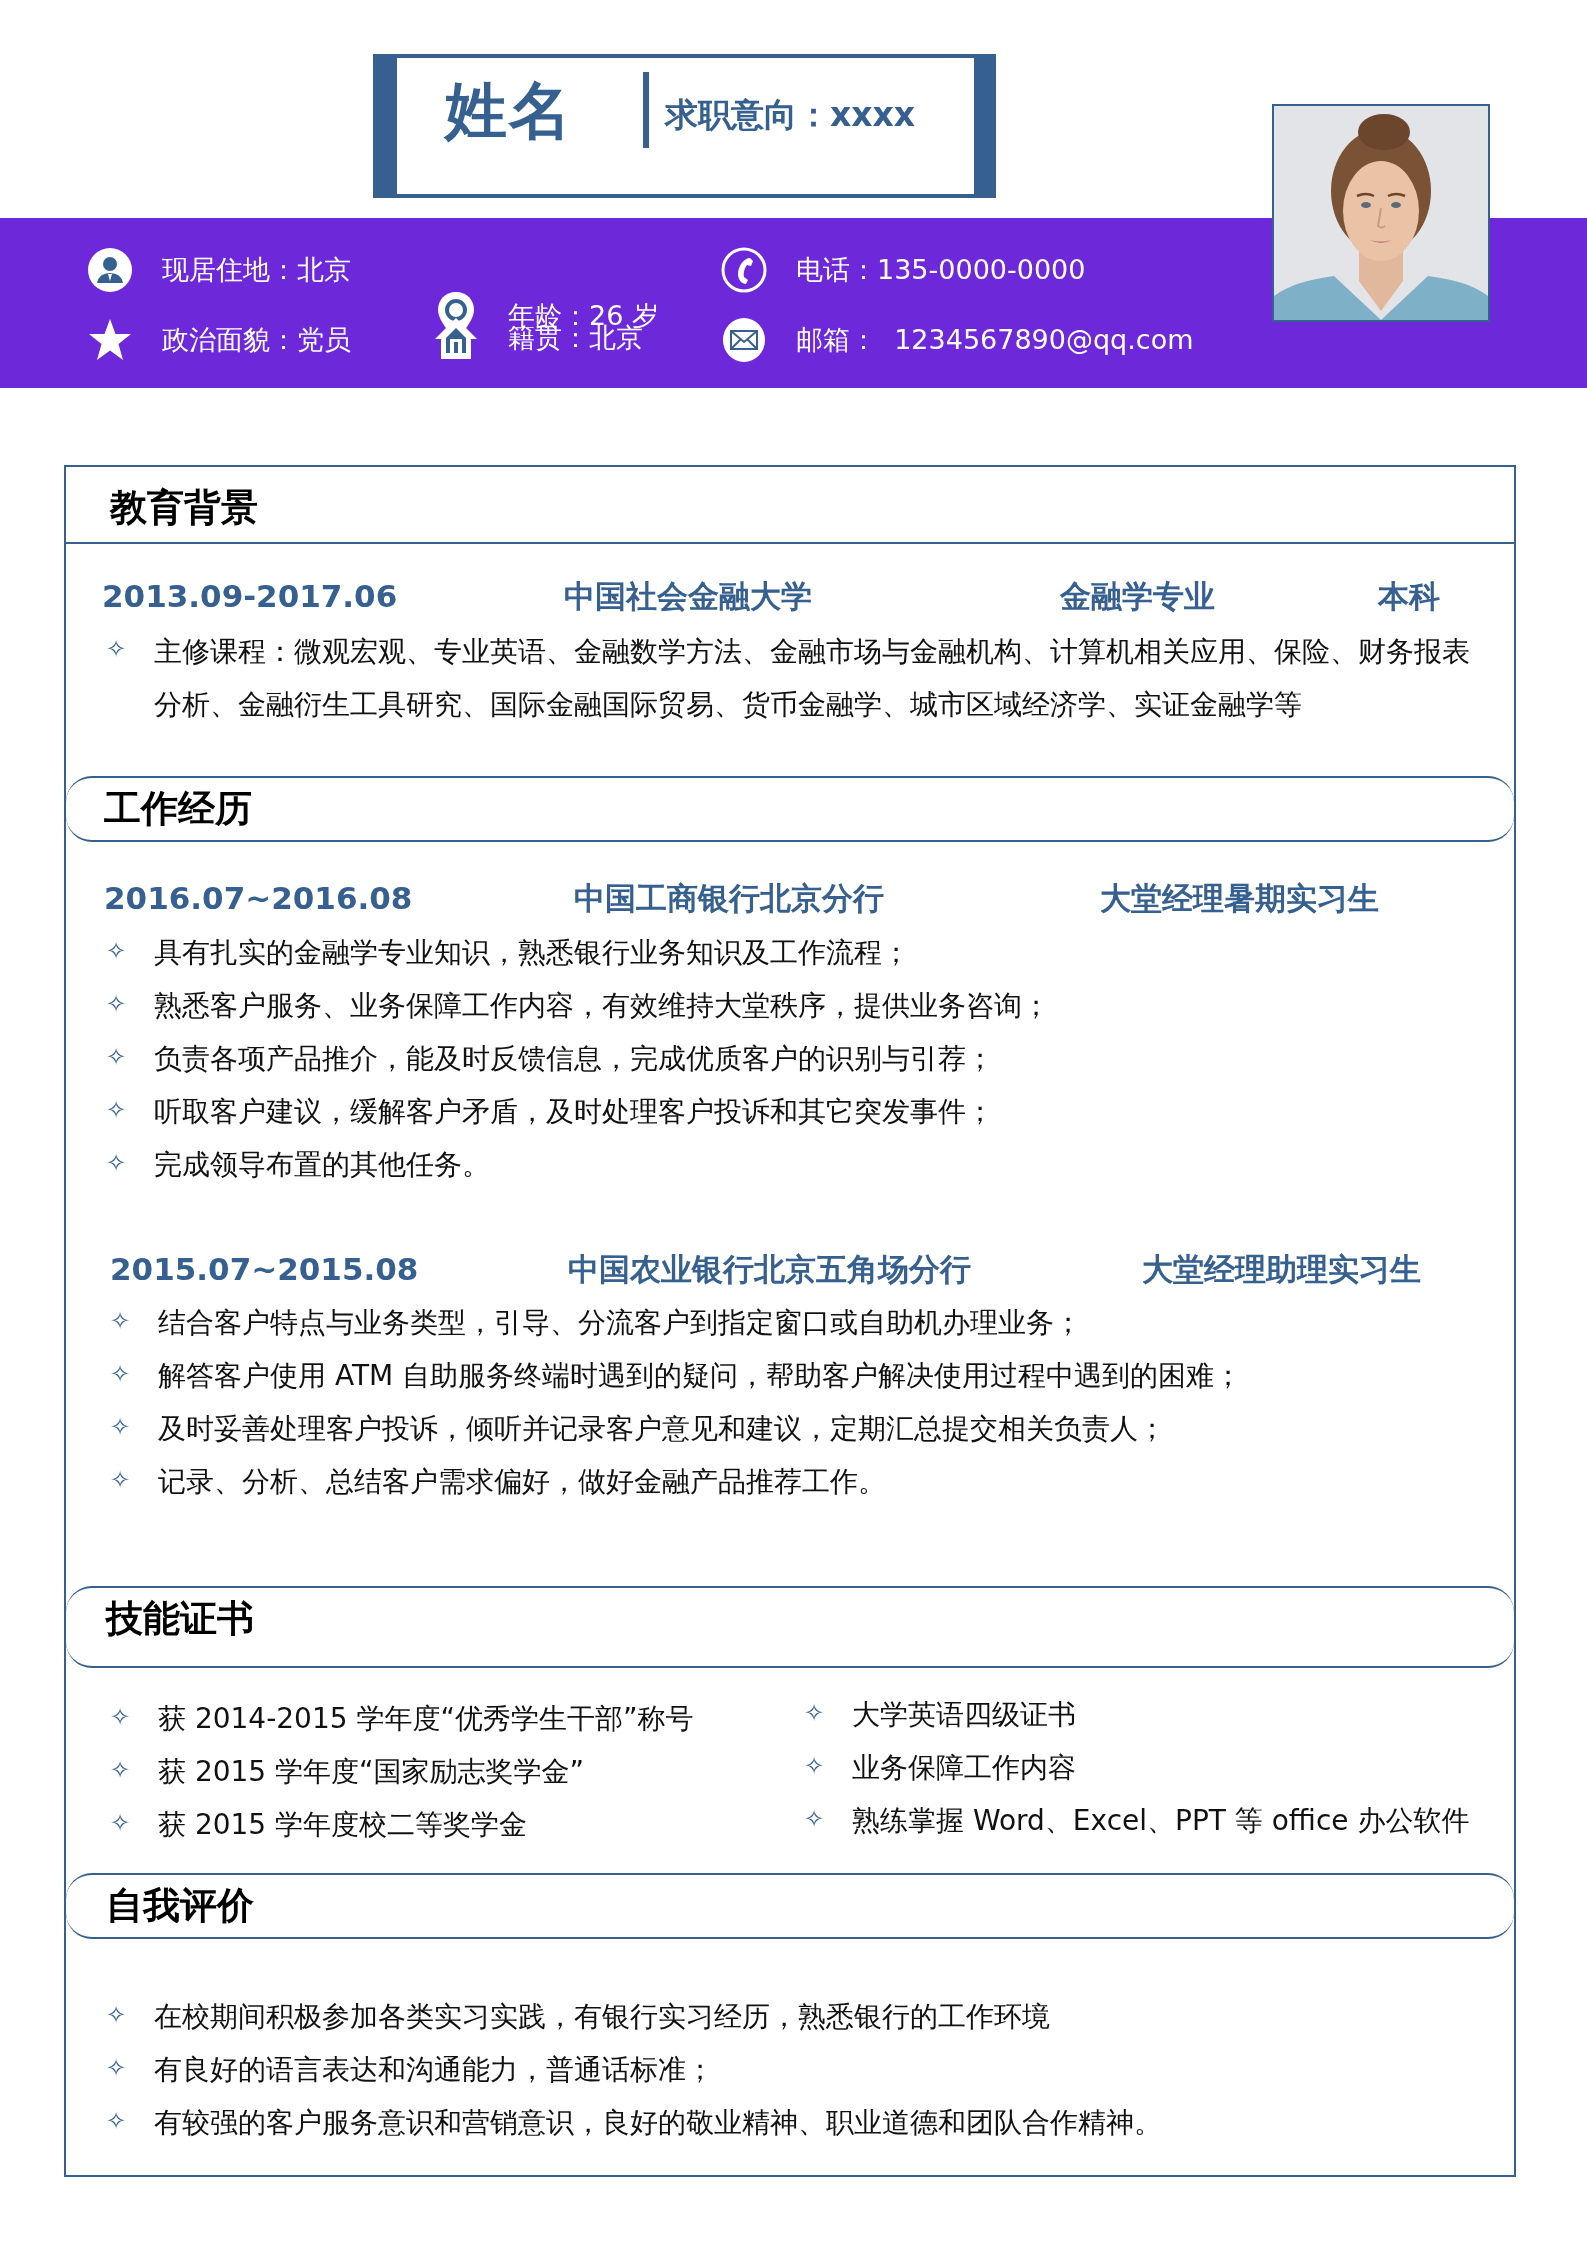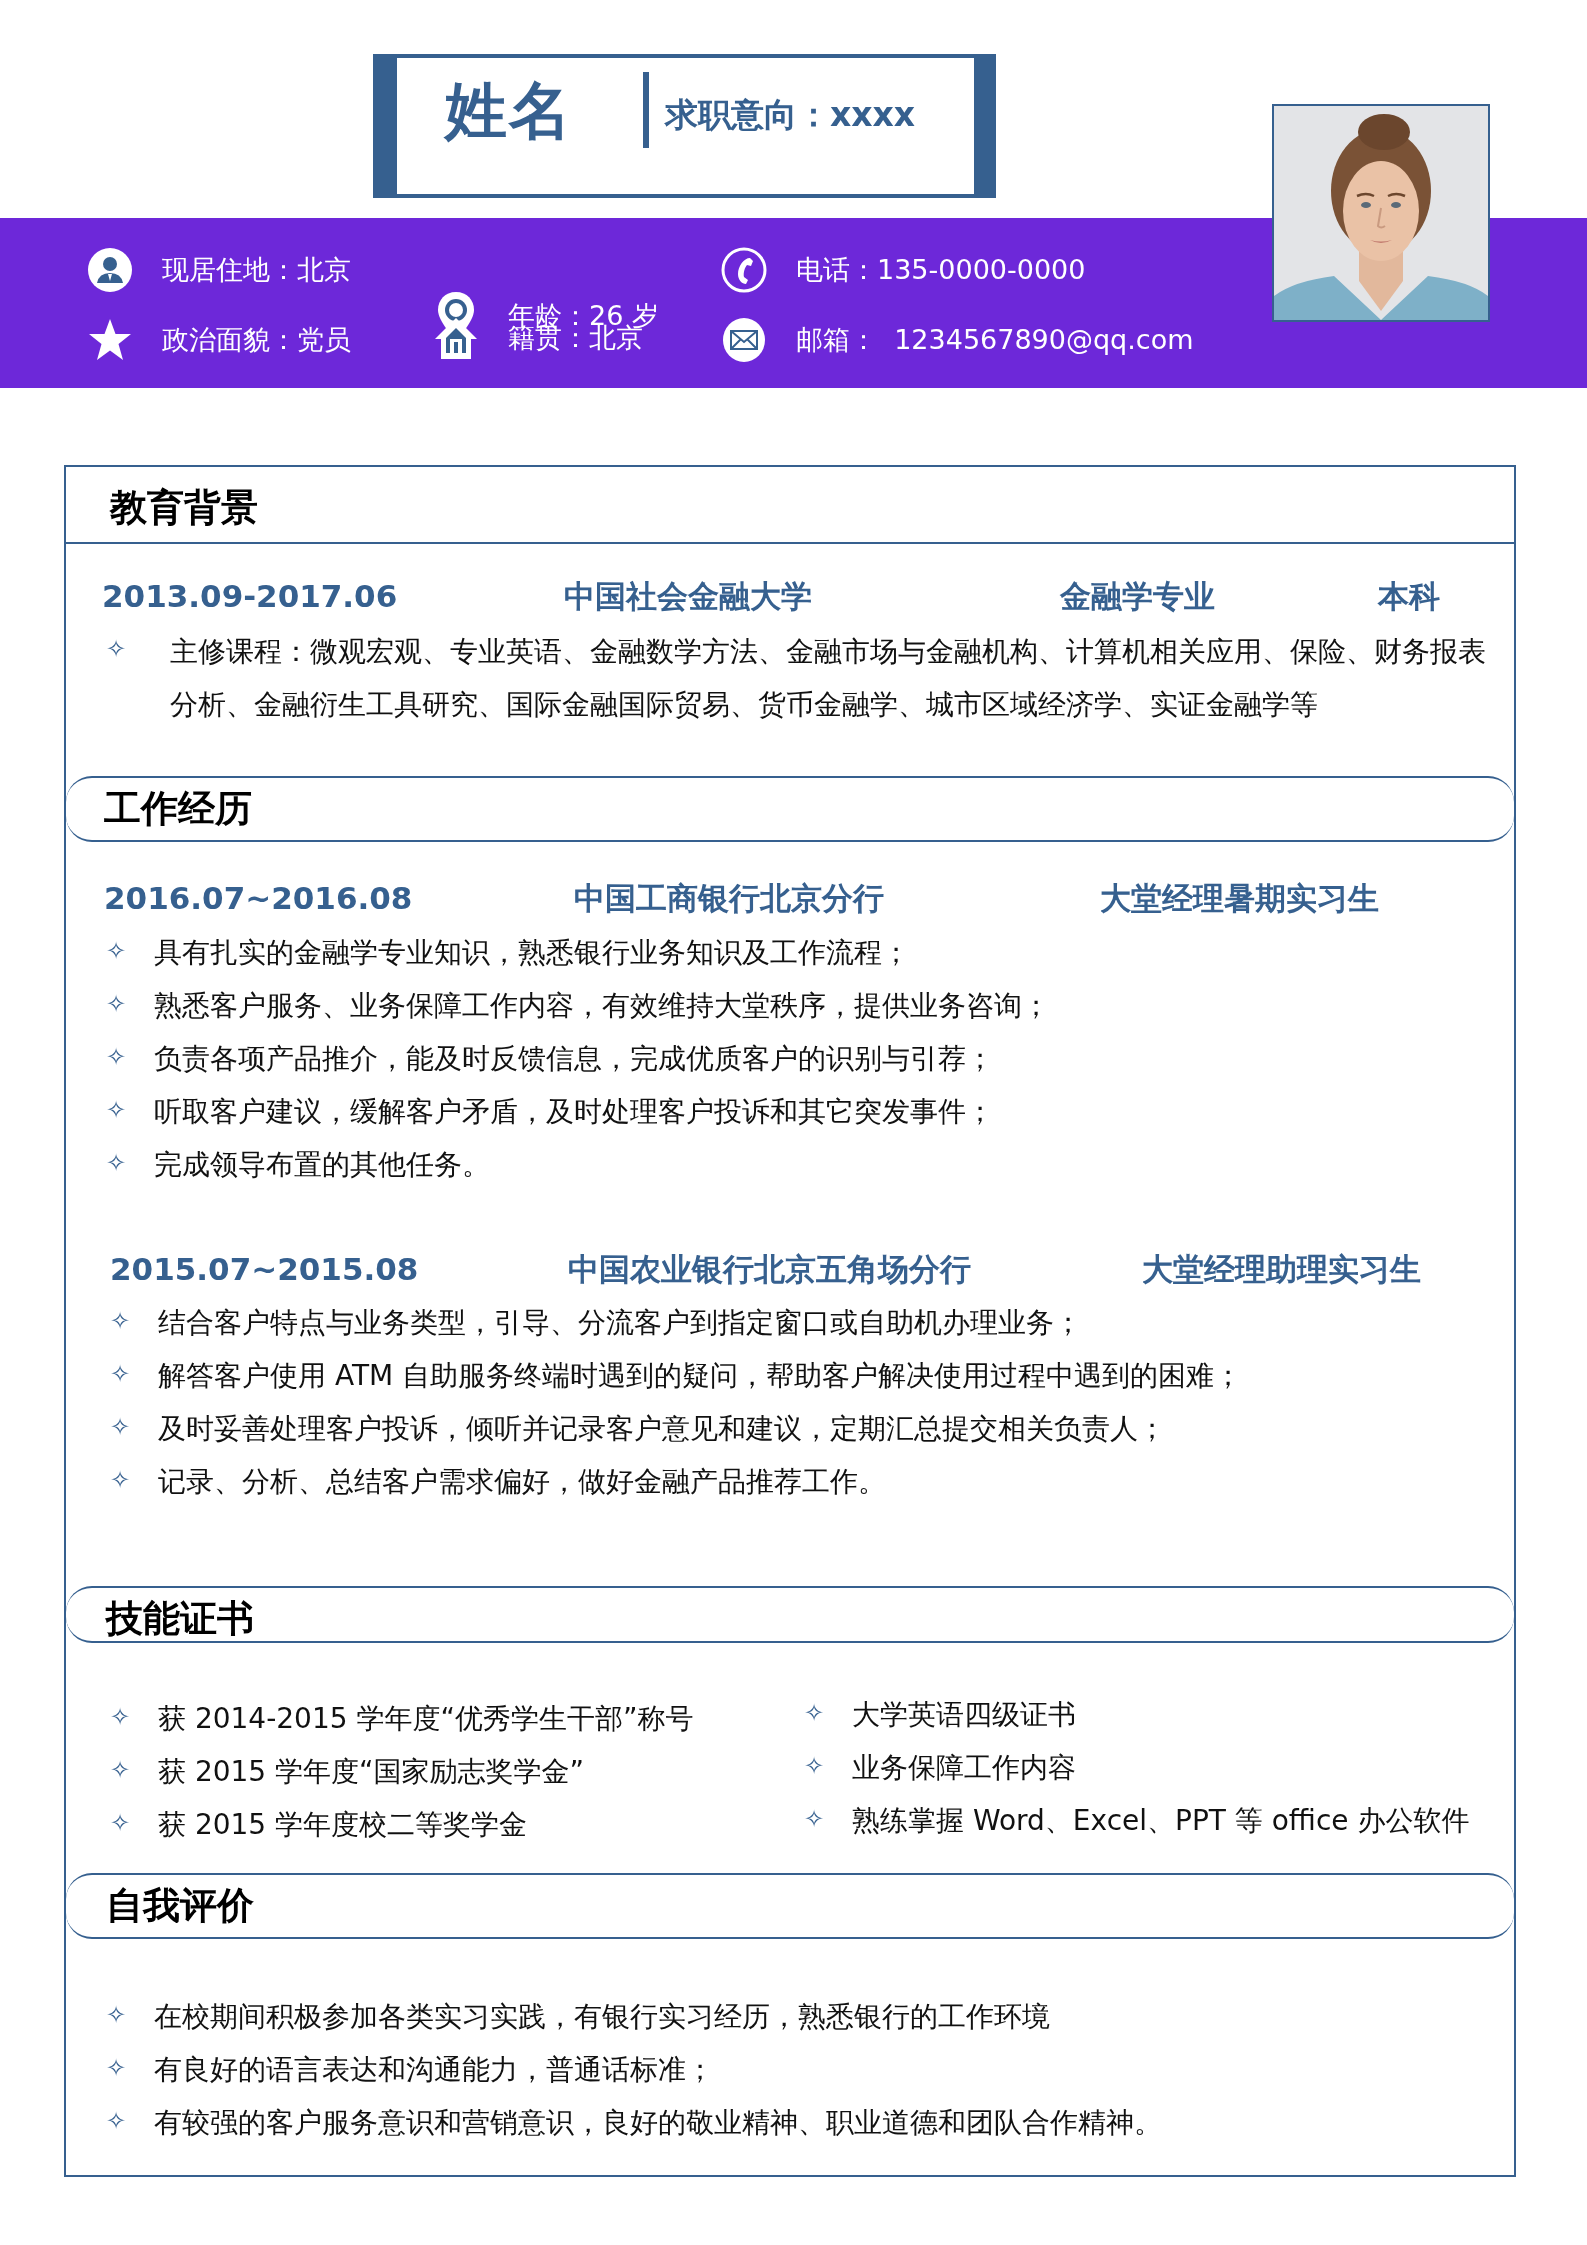--- a/index.html
+++ b/index.html
@@ -54,21 +54,21 @@
   .sec-title {
     position: absolute; font-size: 37px; font-weight: bold; color: #000000; line-height: 1;
   }
   .row-blue {
     position: absolute; font-size: 31px; font-weight: bold; color: #36608f; line-height: 1; white-space: nowrap;
   }
   .bullet {
     position: absolute; display: flex; align-items: flex-start; font-size: 28px; line-height: 1; color: #111; white-space: nowrap;
   }
   .bullet .star { width: 48px; color: #36608f; font-size: 24px; flex-shrink: 0; }
-  .bullet-wrap { white-space: normal; margin-left: 16px; }
+  .bullet-wrap { white-space: normal; }
 </style>
 </head>
 <body>
 
 <div class="name-box">
   <div class="name-box-inner">
     <div class="name-text">姓名</div>
     <div class="name-divider"></div>
     <div class="intent-text">求职意向：xxxx</div>
   </div>
@@ -222,21 +222,21 @@
   </div>
   <div class="bullet" style="left:44px; top:948px;">
     <span class="star">✧</span>
     <span>及时妥善处理客户投诉，倾听并记录客户意见和建议，定期汇总提交相关负责人；</span>
   </div>
   <div class="bullet" style="left:44px; top:1001px;">
     <span class="star">✧</span>
     <span>记录、分析、总结客户需求偏好，做好金融产品推荐工作。</span>
   </div>
 
-  <div class="sec-header with-top" style="top:1119px; height:57px;padding-left:32px;">
+  <div class="sec-header with-top" style="top:1119px; height:82px;padding-left:32px;">
     <div class="sec-title" style="left:40px; top:12px;">技能证书</div>
   </div>
   <div class="bullet" style="left:44px; top:1238px;">
     <span class="star">✧</span>
     <span>获 2014-2015 学年度“优秀学生干部”称号</span>
   </div>
   <div class="bullet" style="left:44px; top:1291px;">
     <span class="star">✧</span>
     <span>获 2015 学年度“国家励志奖学金”</span>
   </div>

